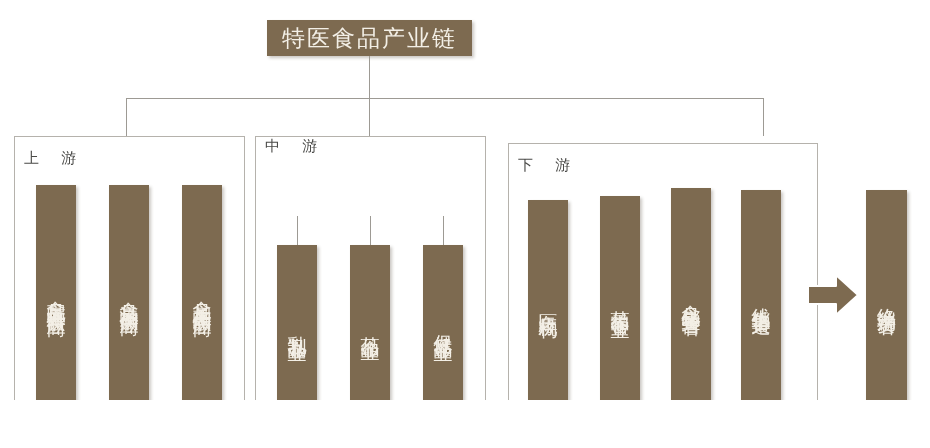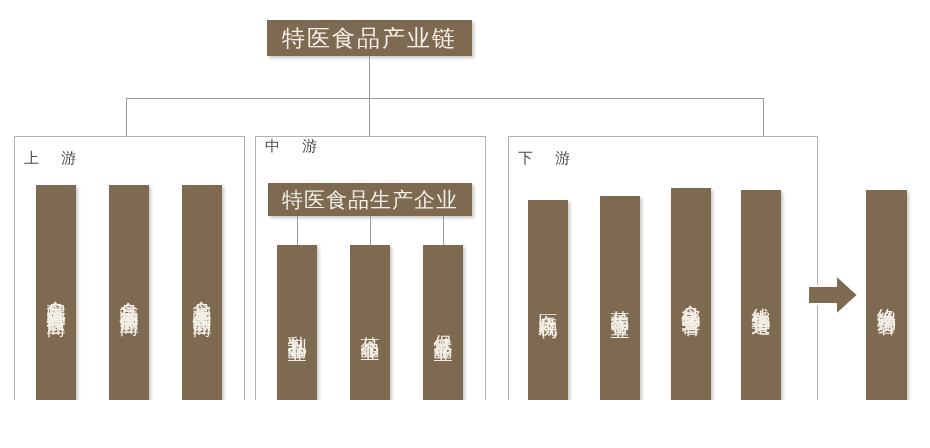--- a/index.html
+++ b/index.html
@@ -119,37 +119,34 @@
   <div class="brownbox shadowed" style="left:109px; top:185px; width:40px; height:219px;">
     <span class="vertlabel">食品添加剂供应商</span>
   </div>
   <div class="brownbox shadowed" style="left:182px; top:185px; width:40px; height:219px;">
     <span class="vertlabel">食品相关产品供应商</span>
   </div>
 
   <div class="section" style="left:255px; top:136px; width:231px; height:278px;">
     <div class="section-title" style="top:0;">中  游</div>
   </div>
-  <div class="brownbox shadowed prod-box">
-    <span class="horizlabel">特医食品生产企业</span>
-  </div>
   <div class="line vline" style="left:297px; top:216px; height:29px;"></div>
   <div class="line vline" style="left:370px; top:216px; height:29px;"></div>
   <div class="line vline" style="left:443px; top:216px; height:29px;"></div>
   <div class="brownbox shadowed" style="left:277px; top:245px; width:40px; height:159px;">
     <span class="vertlabel">乳制品企业</span>
   </div>
   <div class="brownbox shadowed" style="left:350px; top:245px; width:40px; height:159px;">
     <span class="vertlabel">药品企业</span>
   </div>
   <div class="brownbox shadowed" style="left:423px; top:245px; width:40px; height:159px;">
     <span class="vertlabel">保健品企业</span>
   </div>
 
-  <div class="section" style="left:508px; top:136px; width:310px; height:279px;">
+  <div class="section" style="left:508px; top:143px; width:310px; height:279px;">
     <div class="section-title" style="top:12px;">下  游</div>
   </div>
   <div class="brownbox shadowed" style="left:528px; top:200px; width:40px; height:205px;">
     <span class="vertlabel">医疗机构</span>
   </div>
   <div class="brownbox shadowed" style="left:600px; top:196px; width:40px; height:209px;">
     <span class="vertlabel">药品零售企业</span>
   </div>
   <div class="brownbox shadowed" style="left:671px; top:188px; width:40px; height:217px;">
     <span class="vertlabel">食品销售经营者</span>

